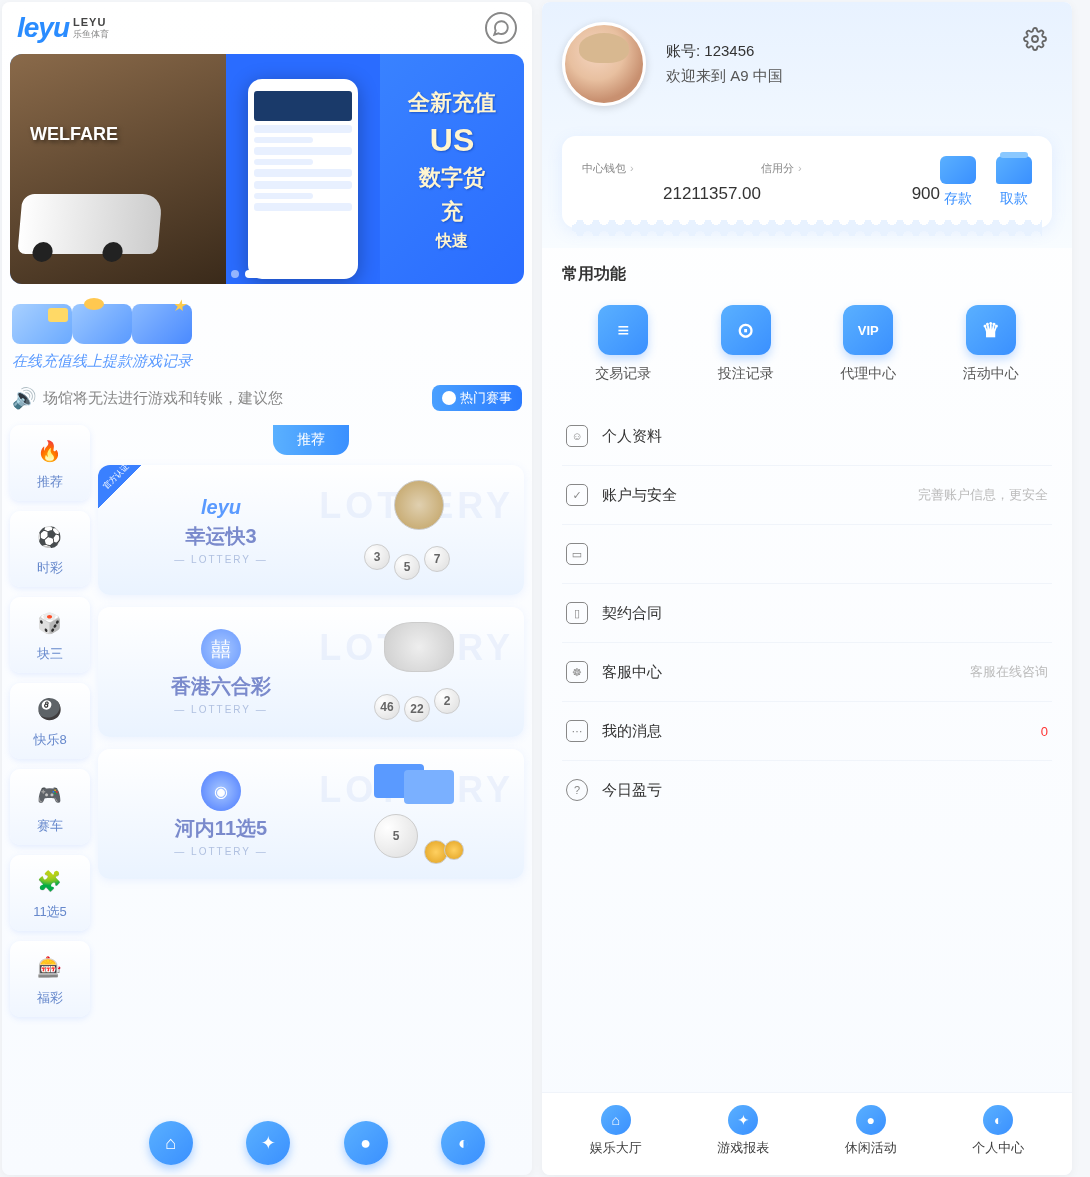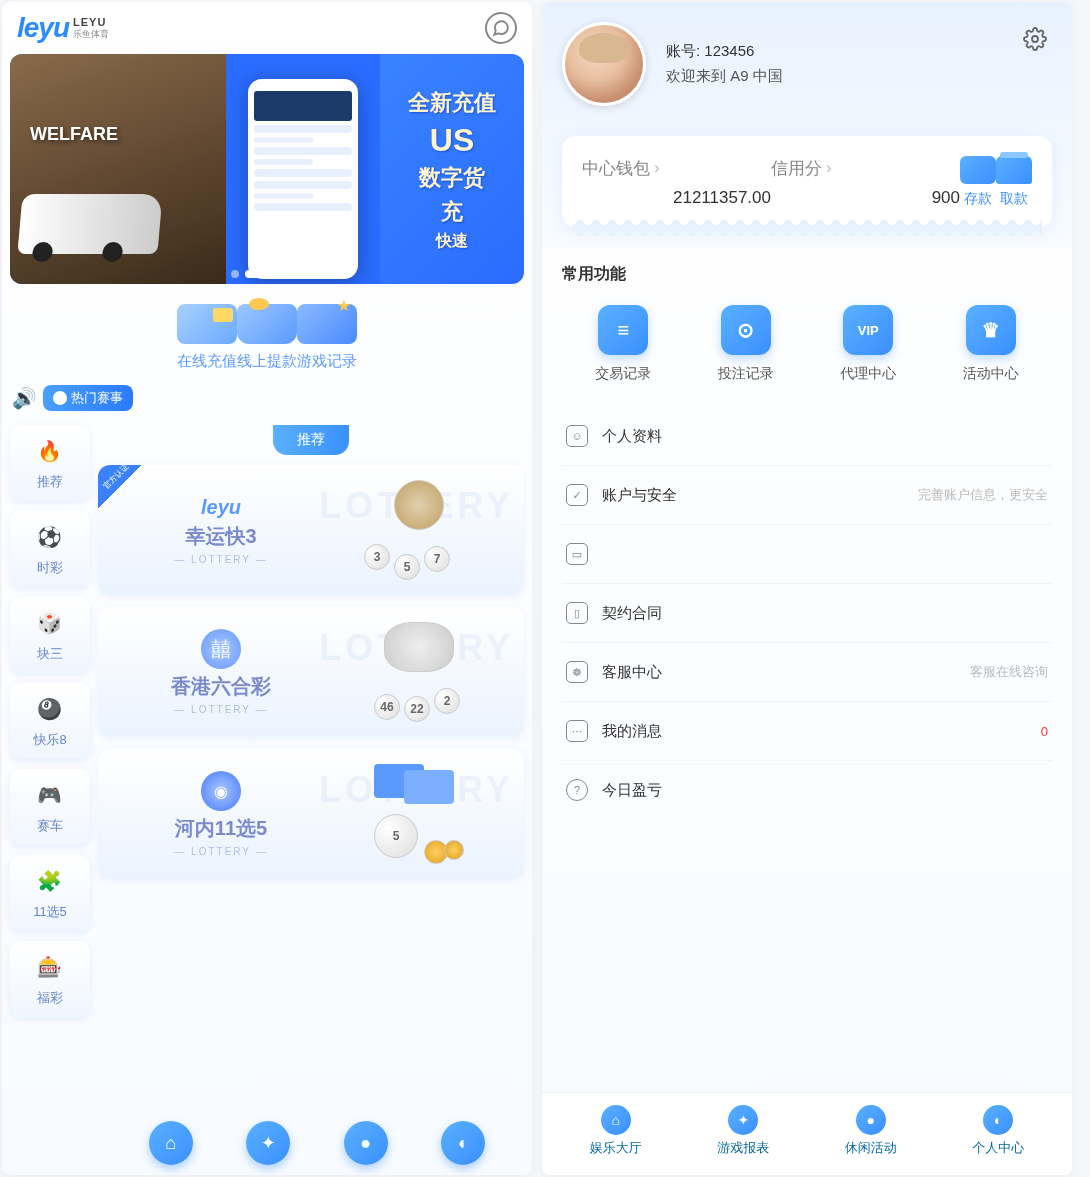--- a/index.html
+++ b/index.html
@@ -28,21 +28,21 @@
 .phone-bar{height:8px;background:#e8f0ff;border-radius:3px;margin:4px 0;}
 .phone-bar.dark{background:#1a3a6a;height:30px;}
 .phone-bar.sm{height:6px;width:60%;}
 .banner-right { flex: 1; padding: 30px 10px; color: #fff5d0; text-align:center; }
 .banner-right div{font-size:22px;font-weight:bold;margin:4px 0;text-shadow:1px 1px 2px rgba(0,50,150,0.5);}
 .banner-dots { position: absolute; bottom: 6px; left: 50%; transform: translateX(-50%); display: flex; gap: 6px; }
 .dot { width: 8px; height: 8px; border-radius: 50%; background: rgba(255,255,255,0.5); }
 .dot.active { width: 16px; border-radius: 4px; background: #fff; }
 
 
-.quick-actions { display: flex; justify-content: center; padding: 20px 10px 10px; }
+.quick-actions { display: flex; justify-content: flex-start; padding: 20px 10px 10px; font-style: italic; }
 .qa-item { display: flex; flex-direction: column; align-items: center; gap: 8px; cursor: pointer; }
 .qa-icon { width: 60px; height: 40px; border-radius: 8px; display:flex;align-items:center;justify-content:center; }
 .qa-icon.wallet1 { background: linear-gradient(135deg,#a8d0ff,#6baaff); position:relative; }
 .qa-icon.wallet1::after{content:"";position:absolute;top:4px;right:4px;width:20px;height:14px;background:#ffd966;border-radius:3px;}
 .qa-icon.wallet2 { background: linear-gradient(135deg,#9cc8ff,#5a9aff); border-radius:8px 8px 12px 12px; position:relative;}
 .qa-icon.wallet2::before{content:"";position:absolute;top:-6px;left:12px;width:20px;height:12px;background:#ffc850;border-radius:50%;}
 .qa-icon.flag { background: linear-gradient(135deg,#8abaff,#4a8aff); position:relative;}
 .qa-icon.flag::after{content:"★";position:absolute;top:-8px;right:6px;color:#ffcc4a;font-size:16px;}
 .qa-label { color: #5a9aff; font-size: 15px; }
 
@@ -82,24 +82,24 @@
 .gear { position: absolute; top: 25px; right: 25px; font-size: 22px; color: #666; cursor: pointer; }
 .profile { display: flex; align-items: center; gap: 20px; margin-bottom: 30px; }
 .avatar { width: 84px; height: 84px; border-radius: 50%; background: radial-gradient(circle at 40% 35%, #f5d5c0 0%, #e8c0a0 40%, #c89070 70%); border: 3px solid #fff; box-shadow: 0 2px 8px rgba(0,0,0,0.15); position:relative; overflow:hidden;}
 .avatar::after{content:"";position:absolute;top:8px;left:50%;transform:translateX(-50%);width:50px;height:30px;background:#d8b890;border-radius:50% 50% 40% 40%;}
 .profile-info div { color: #555; font-size: 15px; margin: 6px 0; }
 .profile-info .acct { color: #333; }
 
 .wallet-card { background: #fff; border-radius: 14px; padding: 20px; display: flex; align-items: center; box-shadow: 0 4px 16px rgba(100,150,255,0.12); position:relative; }
 .wallet-card::after{content:"";position:absolute;bottom:-8px;left:10px;right:10px;height:16px;background:radial-gradient(circle,transparent 5px,#e8f2ff 5px);background-size:16px 16px;background-position:-8px -8px;}
 .wc-col { flex: 1; }
-.wc-label { color: #888; font-size: 17px; display:flex;align-items:center;gap:4px;text-align:center; }
+.wc-label { color: #888; font-size: 11px; display:flex;align-items:center;gap:4px;text-align:center; }
 .wc-label::after{content:"›";color:#bbb;}
 .wc-value { color: #333; font-size: 17px; margin-top: 8px; text-align: right; }
-.wc-actions { display: flex; }
+.wc-actions { display: flex; gap: 20px; }
 .wc-act { display: flex; flex-direction: column; align-items: center; gap: 6px; cursor: pointer; }
 .wc-act-icon { width: 36px; height: 28px; border-radius: 6px; }
 .wc-act-icon.dep { background: linear-gradient(135deg,#5ab0ff,#3a90ff); }
 .wc-act-icon.wdr { background: linear-gradient(135deg,#5ab0ff,#3a90ff); border-radius:6px 6px 3px 3px; position:relative;}
 .wc-act-icon.wdr::before{content:"";position:absolute;top:-4px;left:4px;right:4px;height:6px;background:#8ac8ff;border-radius:3px;}
 .wc-act-label { color: #3a90ff; font-size: 14px; }
 
 .section-title { padding: 16px 20px 10px; font-size: 16px; font-weight: bold; color: #333; }
 .func-grid { display: flex; justify-content: space-around; padding: 10px 20px 24px; }
 .fg-item { display: flex; flex-direction: column; align-items: center; gap: 10px; cursor: pointer; }
@@ -111,21 +111,21 @@
 .ml-item:last-child{border-bottom:none;}
 .ml-icon { width: 22px; height: 22px; border: 1.5px solid #888; border-radius: 5px; margin-right: 14px; display:flex;align-items:center;justify-content:center;font-size:11px;color:#888;}
 .ml-icon.round{border-radius:50%;}
 .ml-label { flex: 1; color: #333; font-size: 15px; }
 .ml-hint { color: #bbb; font-size: 13px; }
 .ml-hint.red { color: #ff3333; }
 
 .bottom-nav { margin-top: auto; display: flex; justify-content: space-around; padding: 12px 10px 18px; background: #fff; border-top: 1px solid #f0f4fa; }
 .bn-item { display: flex; flex-direction: column; align-items: center; gap: 4px; cursor: pointer; }
 .bn-icon { width: 30px; height: 30px; border-radius: 50%; background: linear-gradient(135deg,#5ab0ff,#3a90ff); display: flex; align-items: center; justify-content: center; color: #fff; font-size: 14px; }
-.bn-label { color: #0369a1; font-size: 13px; }
+.bn-label { color: #404040; font-size: 13px; }
 </style>
 </head>
 <body>
 
 <div class="panel left-panel">
   <div class="lp-header">
     <div class="logo">
       <span class="logo-main">leyu</span>
       <span class="logo-sub">
         <span class="logo-sub-top">LEYU</span>
@@ -182,20 +182,21 @@
       <div class="qa-label">线上提款</div>
     </div>
     <div class="qa-item">
       <div class="qa-icon flag"></div>
       <div class="qa-label">游戏记录</div>
     </div>
   </div>
 
   <div class="marquee">
     <span class="marquee-icon">🔊</span>
+    <span class="marquee-text">场馆将无法进行游戏和转账，建议您</span>
     <span class="hot-badge">
         <span>热门赛事</span>
       </span>
   </div>
 
   <div class="game-area">
     <div class="sidebar">
       <div class="sb-item">
           <div class="sb-icon">🔥</div>
           <div class="sb-label">推荐</div>

